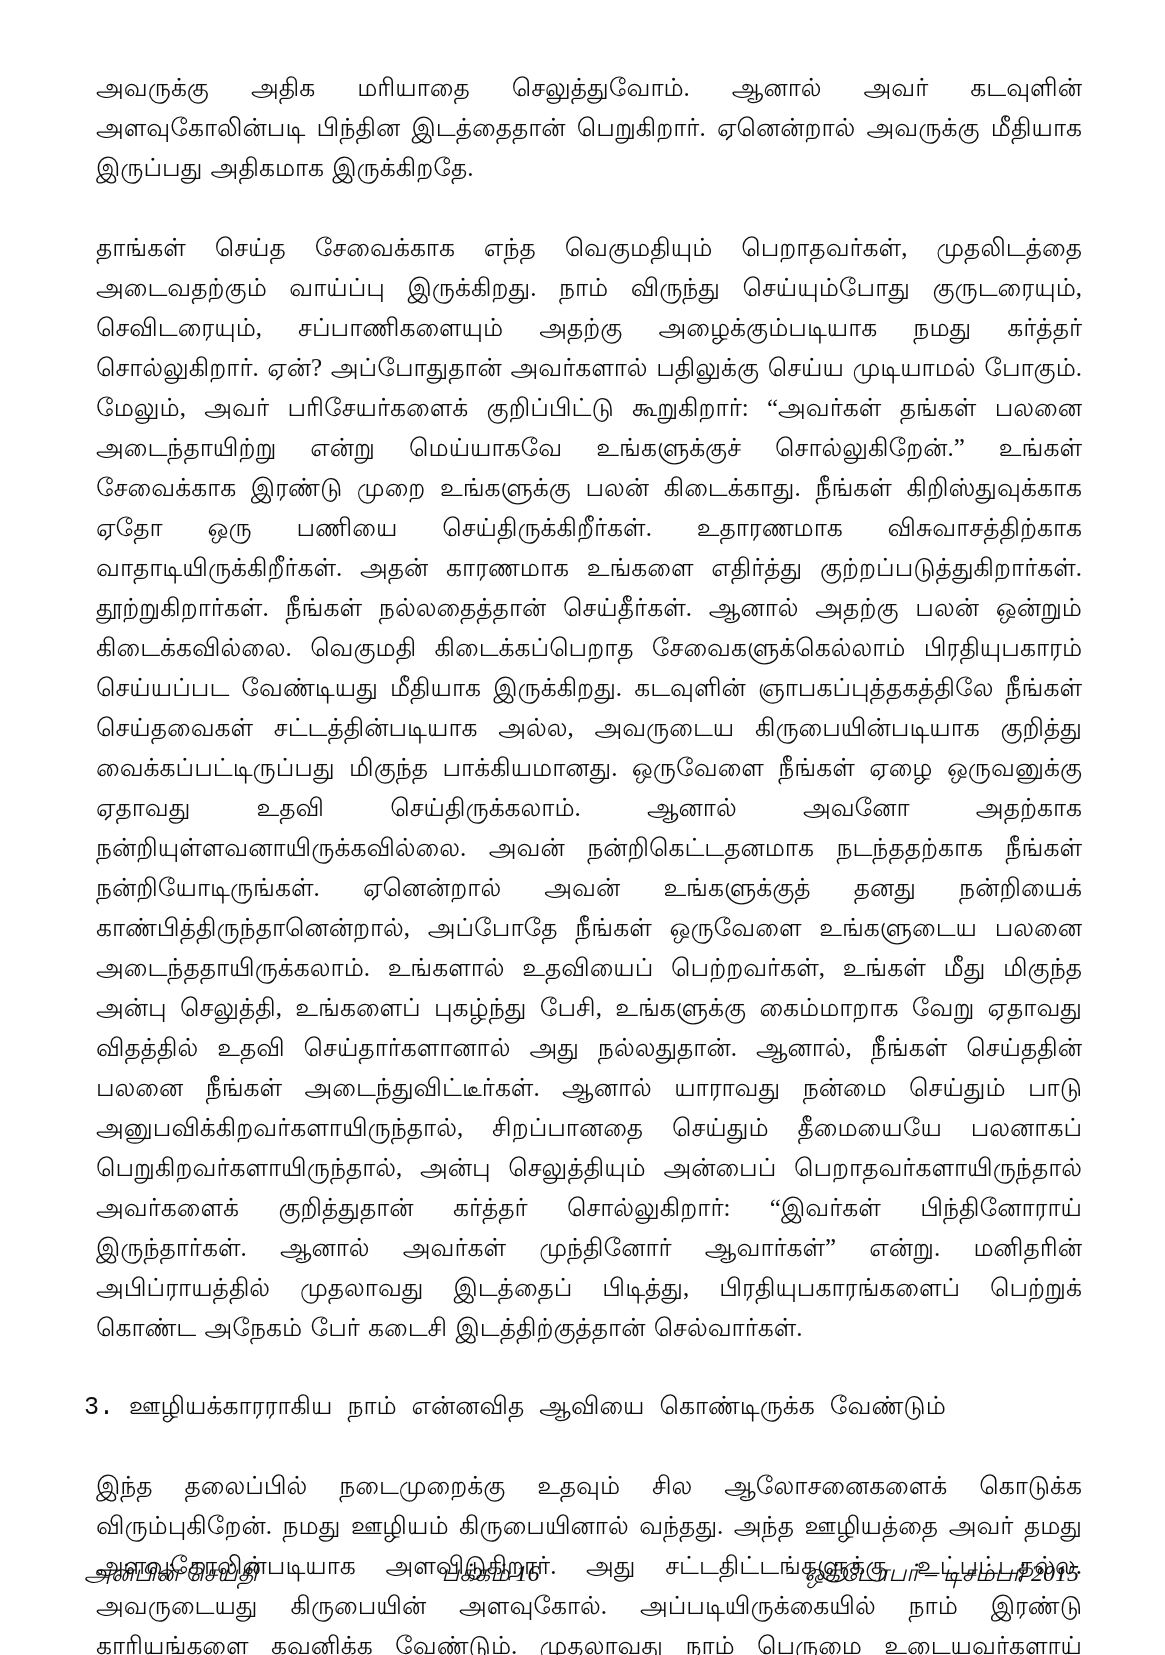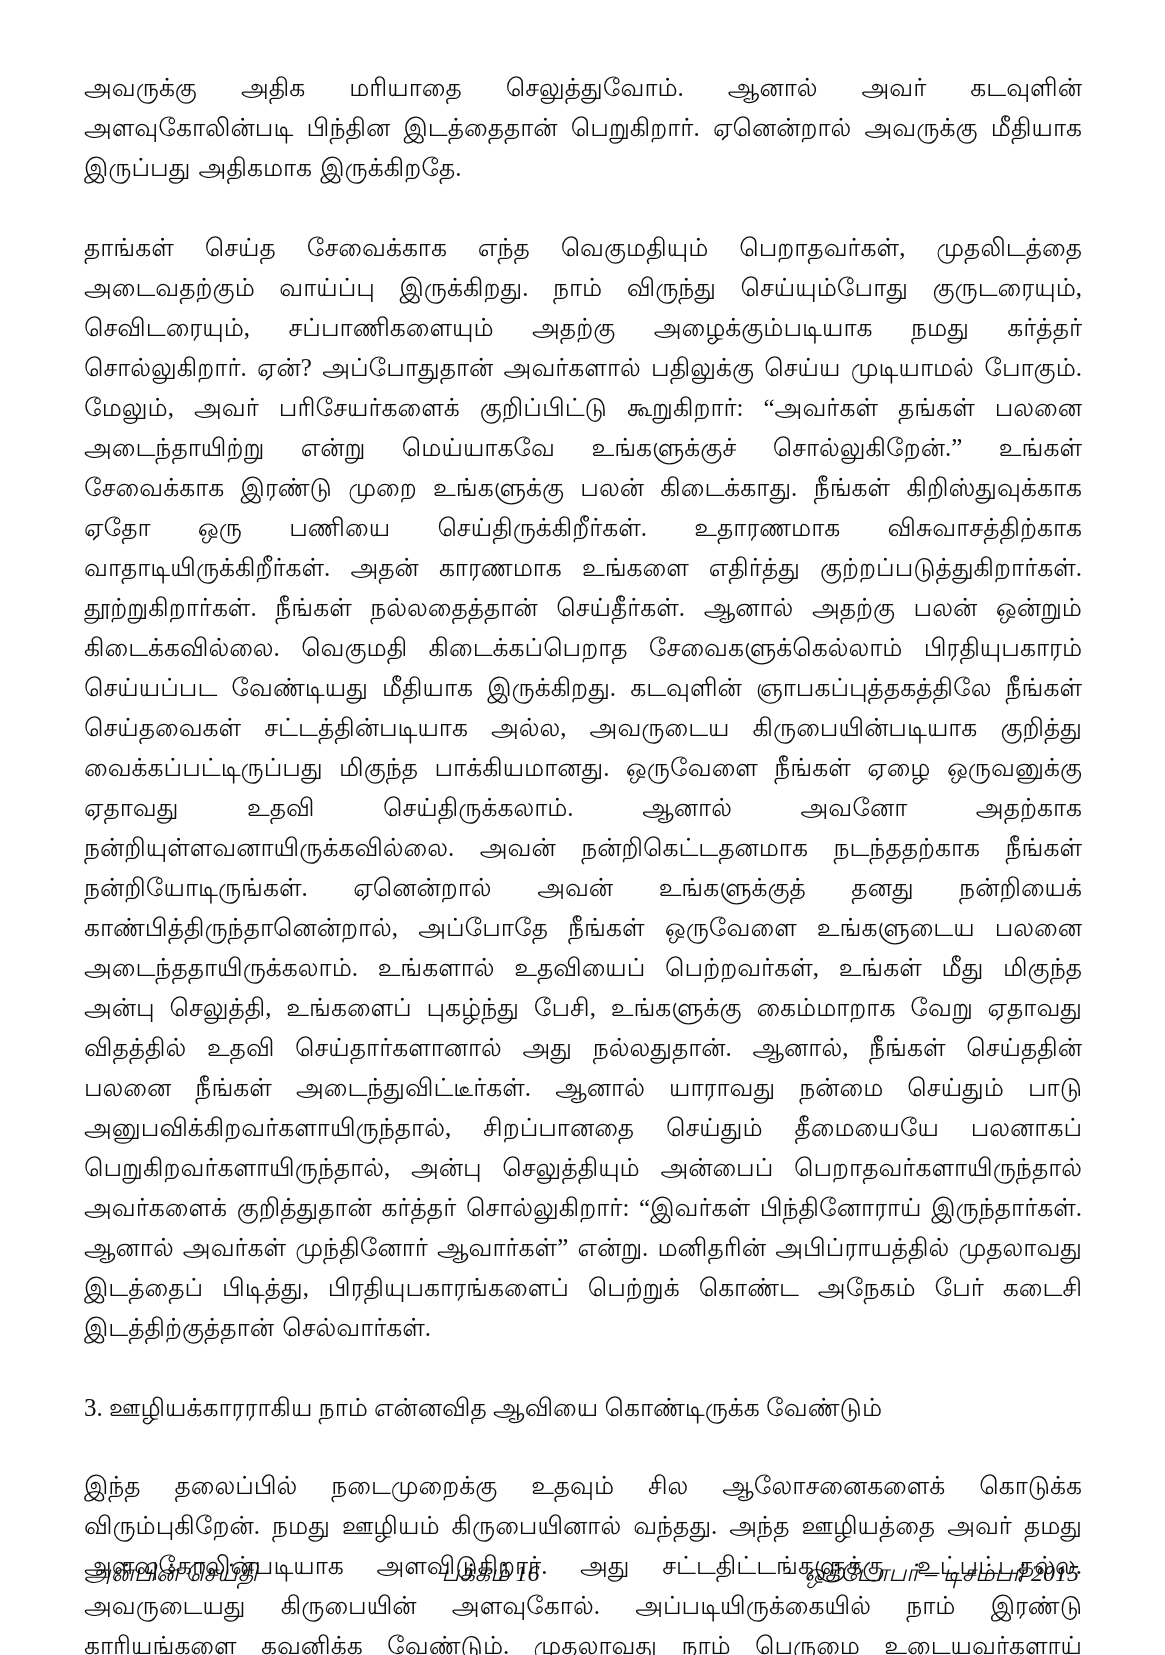--- a/index.html
+++ b/index.html
@@ -20,33 +20,34 @@
     inset: 0;
     background: #ffffff;
   }
   .content {
     position: absolute;
     left: 84px;
     top: 68px;
     width: 998px;
   }
   .para {
-    margin: 0 0 40px 0;
+    margin: 0 0 40px 12px;
     font-size: 25px;
     line-height: 40px;
     text-align: justify;
     text-justify: inter-word;
     word-spacing: 2px;
   }
   .section-heading {
     margin: 0 0 38px 0;
     font-size: 25px;
     line-height: 40px;
     font-weight: normal;
     text-align: left;
+    font-family: Liberation Mono, monospace;
   }
   .footer {
     position: absolute;
     left: 84px;
     top: 1556px;
     width: 995px;
     display: flex;
     align-items: baseline;
     font-size: 24px;
     line-height: 34px;

